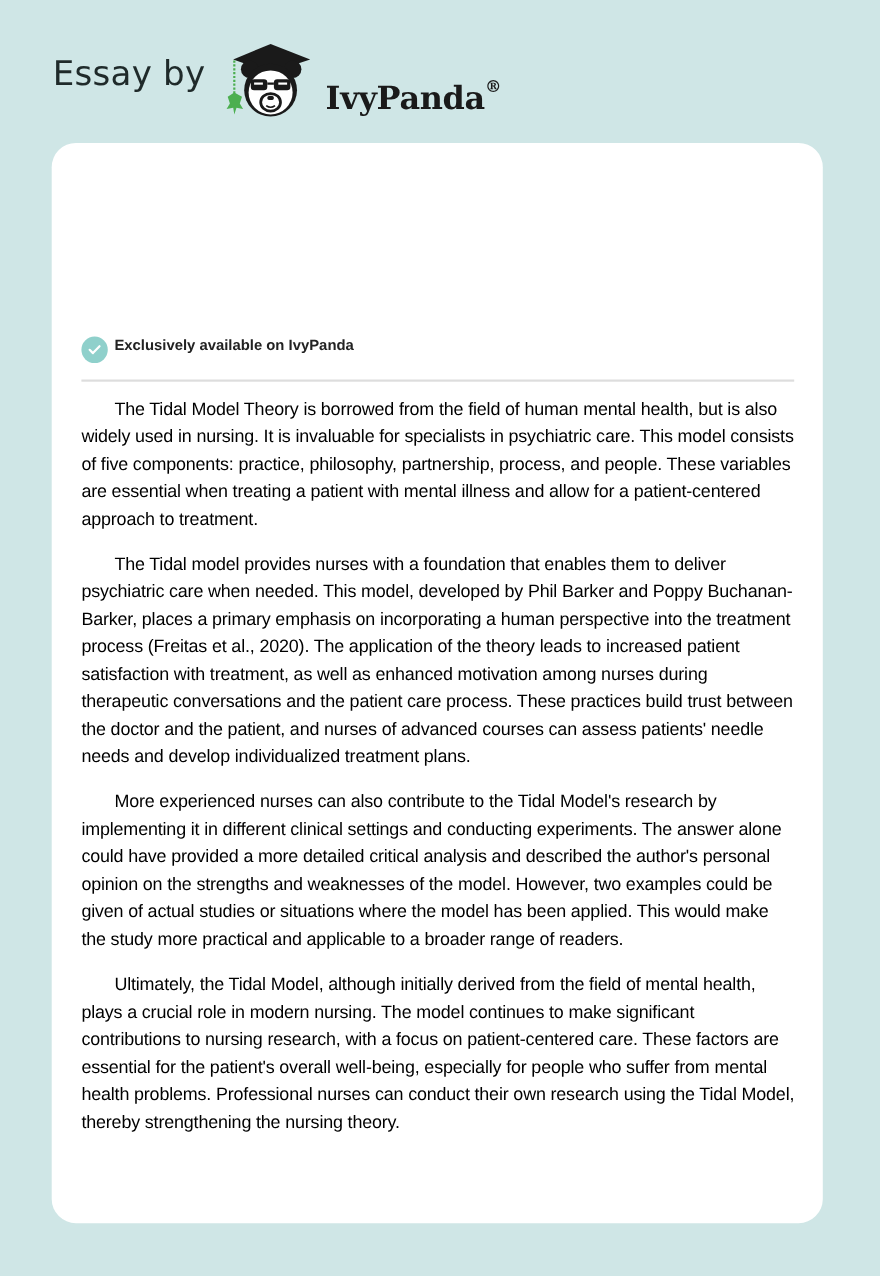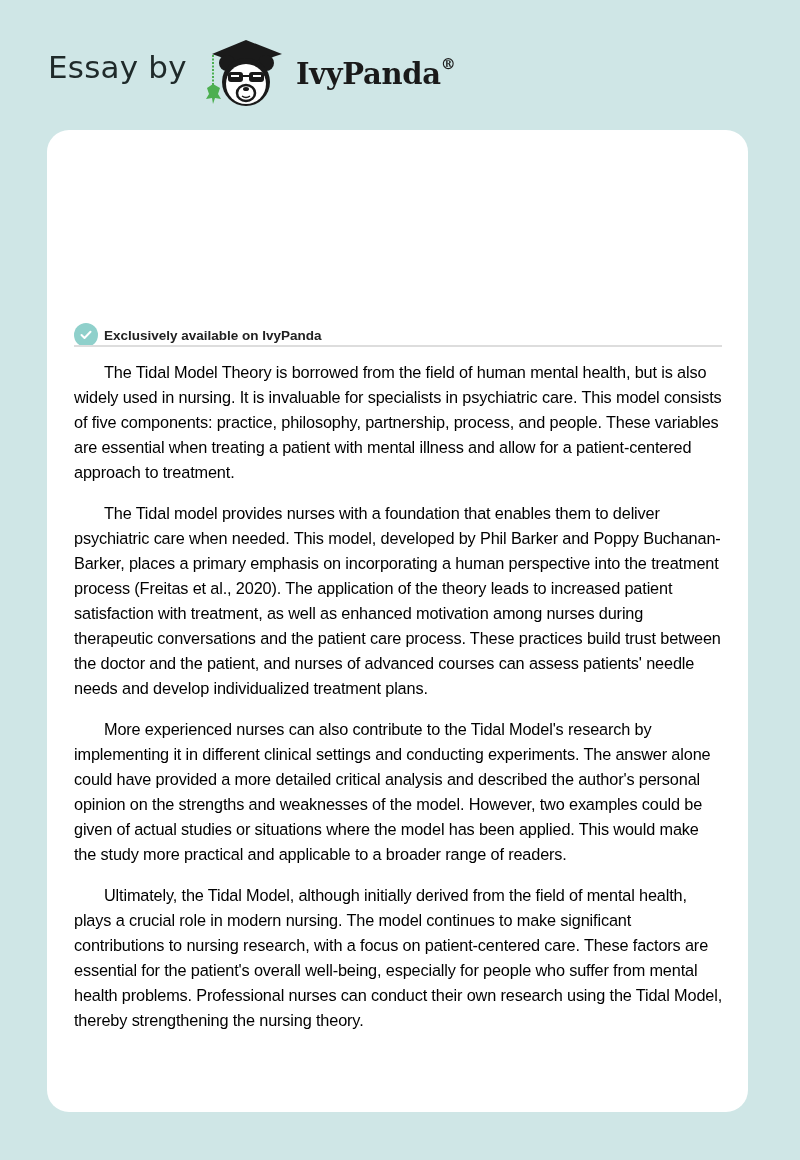--- a/index.html
+++ b/index.html
@@ -32,21 +32,21 @@
     .logo-icon {
       position: absolute;
       left: 200px;
       top: 36px;
       width: 92px;
       height: 74px;
     }
     .brand {
       position: absolute;
       left: 296px;
-      top: 57px;
+      top: 72px;
       font-family: "DejaVu Serif", serif;
       font-weight: bold;
       font-size: 29px;
       color: #1a1a1a;
       letter-spacing: -0.3px;
     }
     .brand sup {
       font-size: 15px;
       position: relative;
       top: -4px;
@@ -69,24 +69,24 @@
       font-family: "Liberation Sans", sans-serif;
       font-weight: bold;
       font-size: 31px;
       line-height: 47px;
       color: #1c1c1c;
       letter-spacing: -0.4px;
     }
     .exclusive {
       position: absolute;
       left: 27px;
-      top: 192px;
+      top: 176px;
       height: 26px;
       display: flex;
-      align-items: center;
+      align-items: flex-start;
     }
     .check-badge {
       width: 24px;
       height: 24px;
       border-radius: 50%;
       background: #8fd0cb;
       display: flex;
       align-items: center;
       justify-content: center;
       margin-right: 6px;

